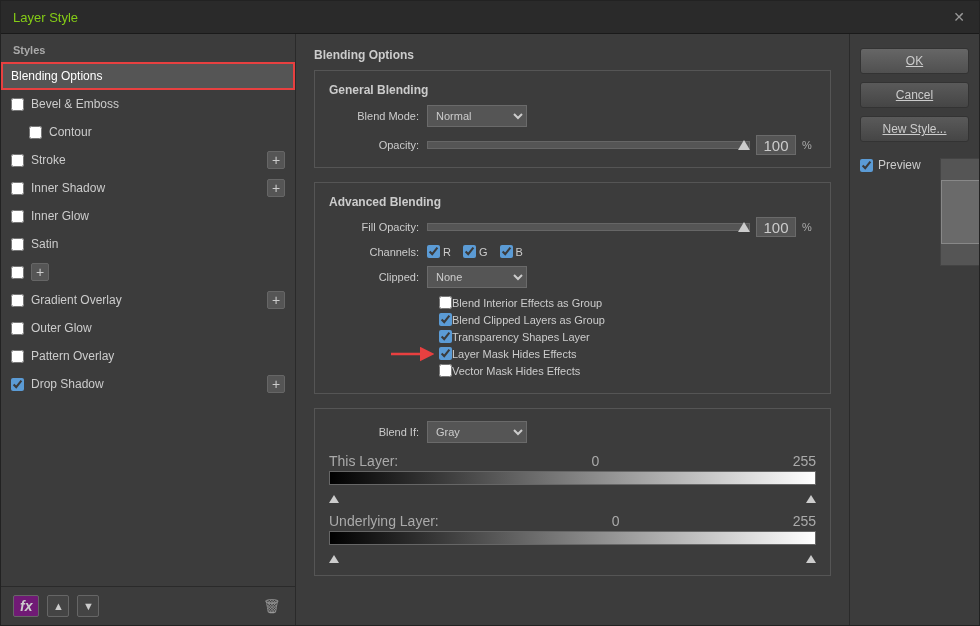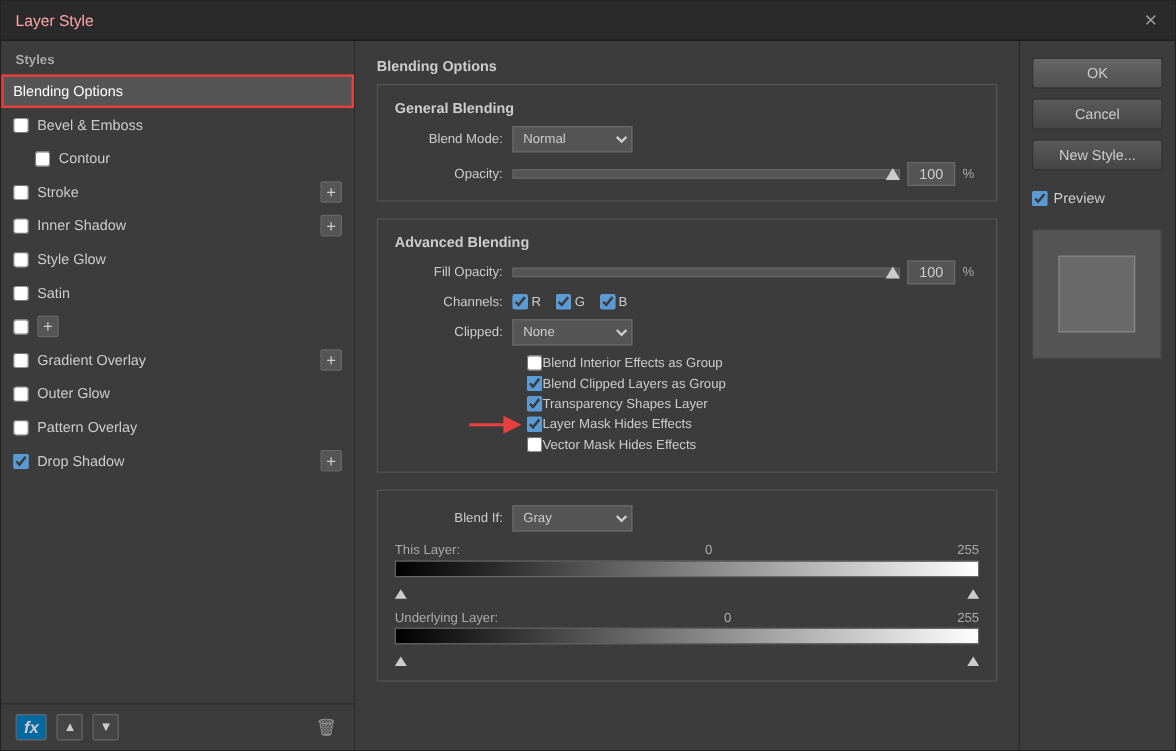--- a/index.html
+++ b/index.html
@@ -26,21 +26,21 @@
     .title-bar {
       background: #2a2a2a;
       padding: 8px 12px;
       display: flex;
       align-items: center;
       justify-content: space-between;
       border-bottom: 1px solid #1a1a1a;
       flex-shrink: 0;
     }
     .title-bar-text {
-      color: #fca5a5;
+      color: #84cc16;
       font-size: 13px;
       font-weight: 500;
     }
     .close-btn {
       width: 16px;
       height: 16px;
       background: none;
       border: none;
       color: #999;
       cursor: pointer;
@@ -121,21 +121,21 @@
       gap: 8px;
     }
     .fx-btn {
       color: #ccc;
       font-style: italic;
       font-size: 14px;
       font-weight: bold;
       cursor: pointer;
       border: 1px solid #666;
       padding: 2px 6px;
-      background: #0369a1;
+      background: #701a75;
       border-radius: 2px;
     }
     .arrow-btn {
       width: 22px;
       height: 22px;
       background: #444;
       border: 1px solid #666;
       color: #ccc;
       cursor: pointer;
       display: flex;
@@ -233,21 +233,21 @@
       height: 0;
       border-left: 6px solid transparent;
       border-right: 6px solid transparent;
       border-bottom: 10px solid #ccc;
     }
     .num-input {
       width: 40px;
       background: #555;
       border: 1px solid #6a6a6a;
       color: #ccc;
-      font-size: 12px;
+      font-size: 15px;
       padding: 2px 4px;
       text-align: center;
       height: 20px;
     }
     .pct-label {
       color: #aaa;
       font-size: 11px;
       width: 14px;
     }
     .channels-row {
@@ -287,21 +287,21 @@
     
     .blend-if-section {
       border: 1px solid #555;
       padding: 12px 14px;
     }
     .blend-slider-label {
       display: flex;
       align-items: center;
       justify-content: space-between;
       margin-bottom: 2px;
-      font-size: 11px;
+      font-size: 14px;
       color: #aaa;
       text-align: center;
     }
     .blend-slider-wrap {
       position: relative;
       margin-bottom: 10px;
     }
     .blend-track {
       width: 100%;
       height: 14px;
@@ -341,28 +341,28 @@
       color: #ccc;
       padding: 5px 10px;
       font-size: 12px;
       cursor: pointer;
       text-align: center;
       border-radius: 3px;
       height: 26px;
       display: flex;
       align-items: center;
       justify-content: center;
+      text-decoration: underline;
     }
     .ps-button.primary {
       background: linear-gradient(to bottom, #666, #505050);
     }
     .preview-section {
       margin-top: 8px;
       display: flex;
-      flex-direction: column;
       align-items: flex-start;
       gap: 19px;
     }
     .preview-label-row {
       display: flex;
       align-items: center;
       gap: 5px;
     }
     .preview-label-row input[type=checkbox] {
       accent-color: #5b9bd5;
@@ -433,21 +433,21 @@
       </div>
 
       <div class="style-item">
         <input type="checkbox" class="checkbox" style="">
         <span class="item-label">Inner Shadow</span>
         <div class="add-btn">+</div>
       </div>
 
       <div class="style-item">
         <input type="checkbox" class="checkbox" style="">
-        <span class="item-label">Style Glow</span>
+        <span class="item-label">Inner Glow</span>
       </div>
 
       <div class="style-item">
         <input type="checkbox" class="checkbox" style="">
         <span class="item-label">Satin</span>
       </div>
 
       <div class="style-item">
         <input type="checkbox" class="checkbox" style="">
         <div class="add-btn">+</div>

